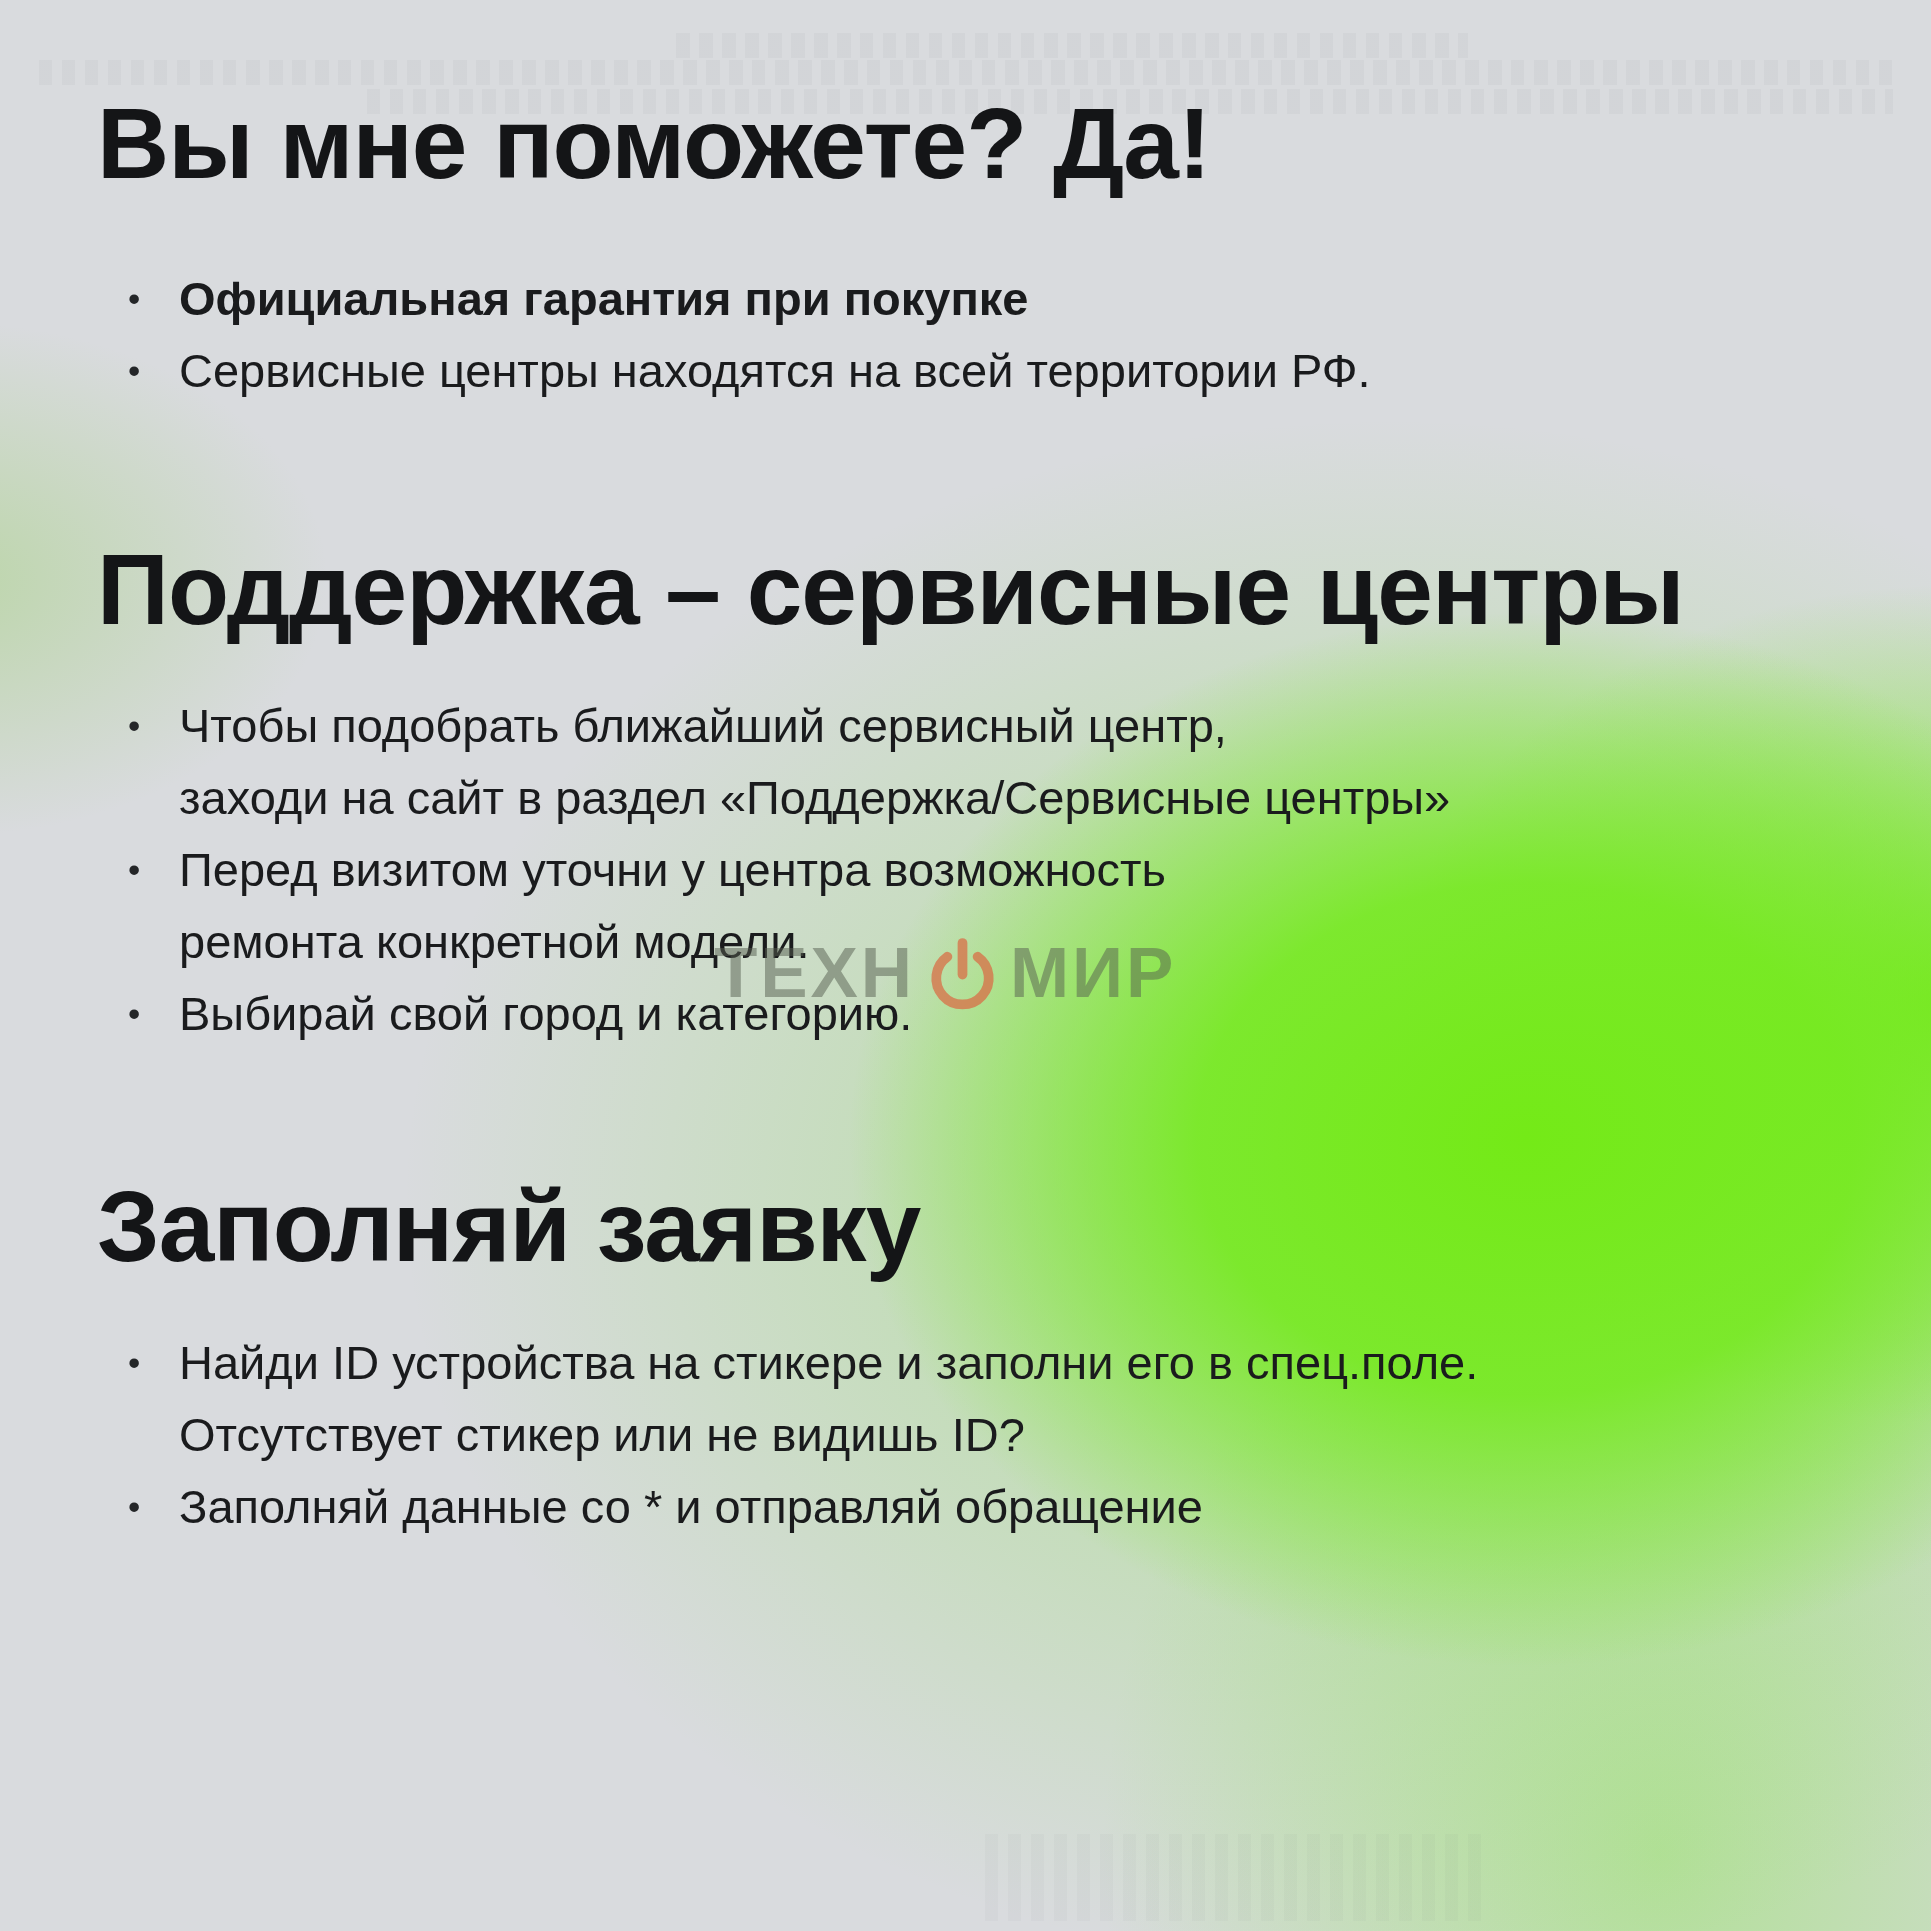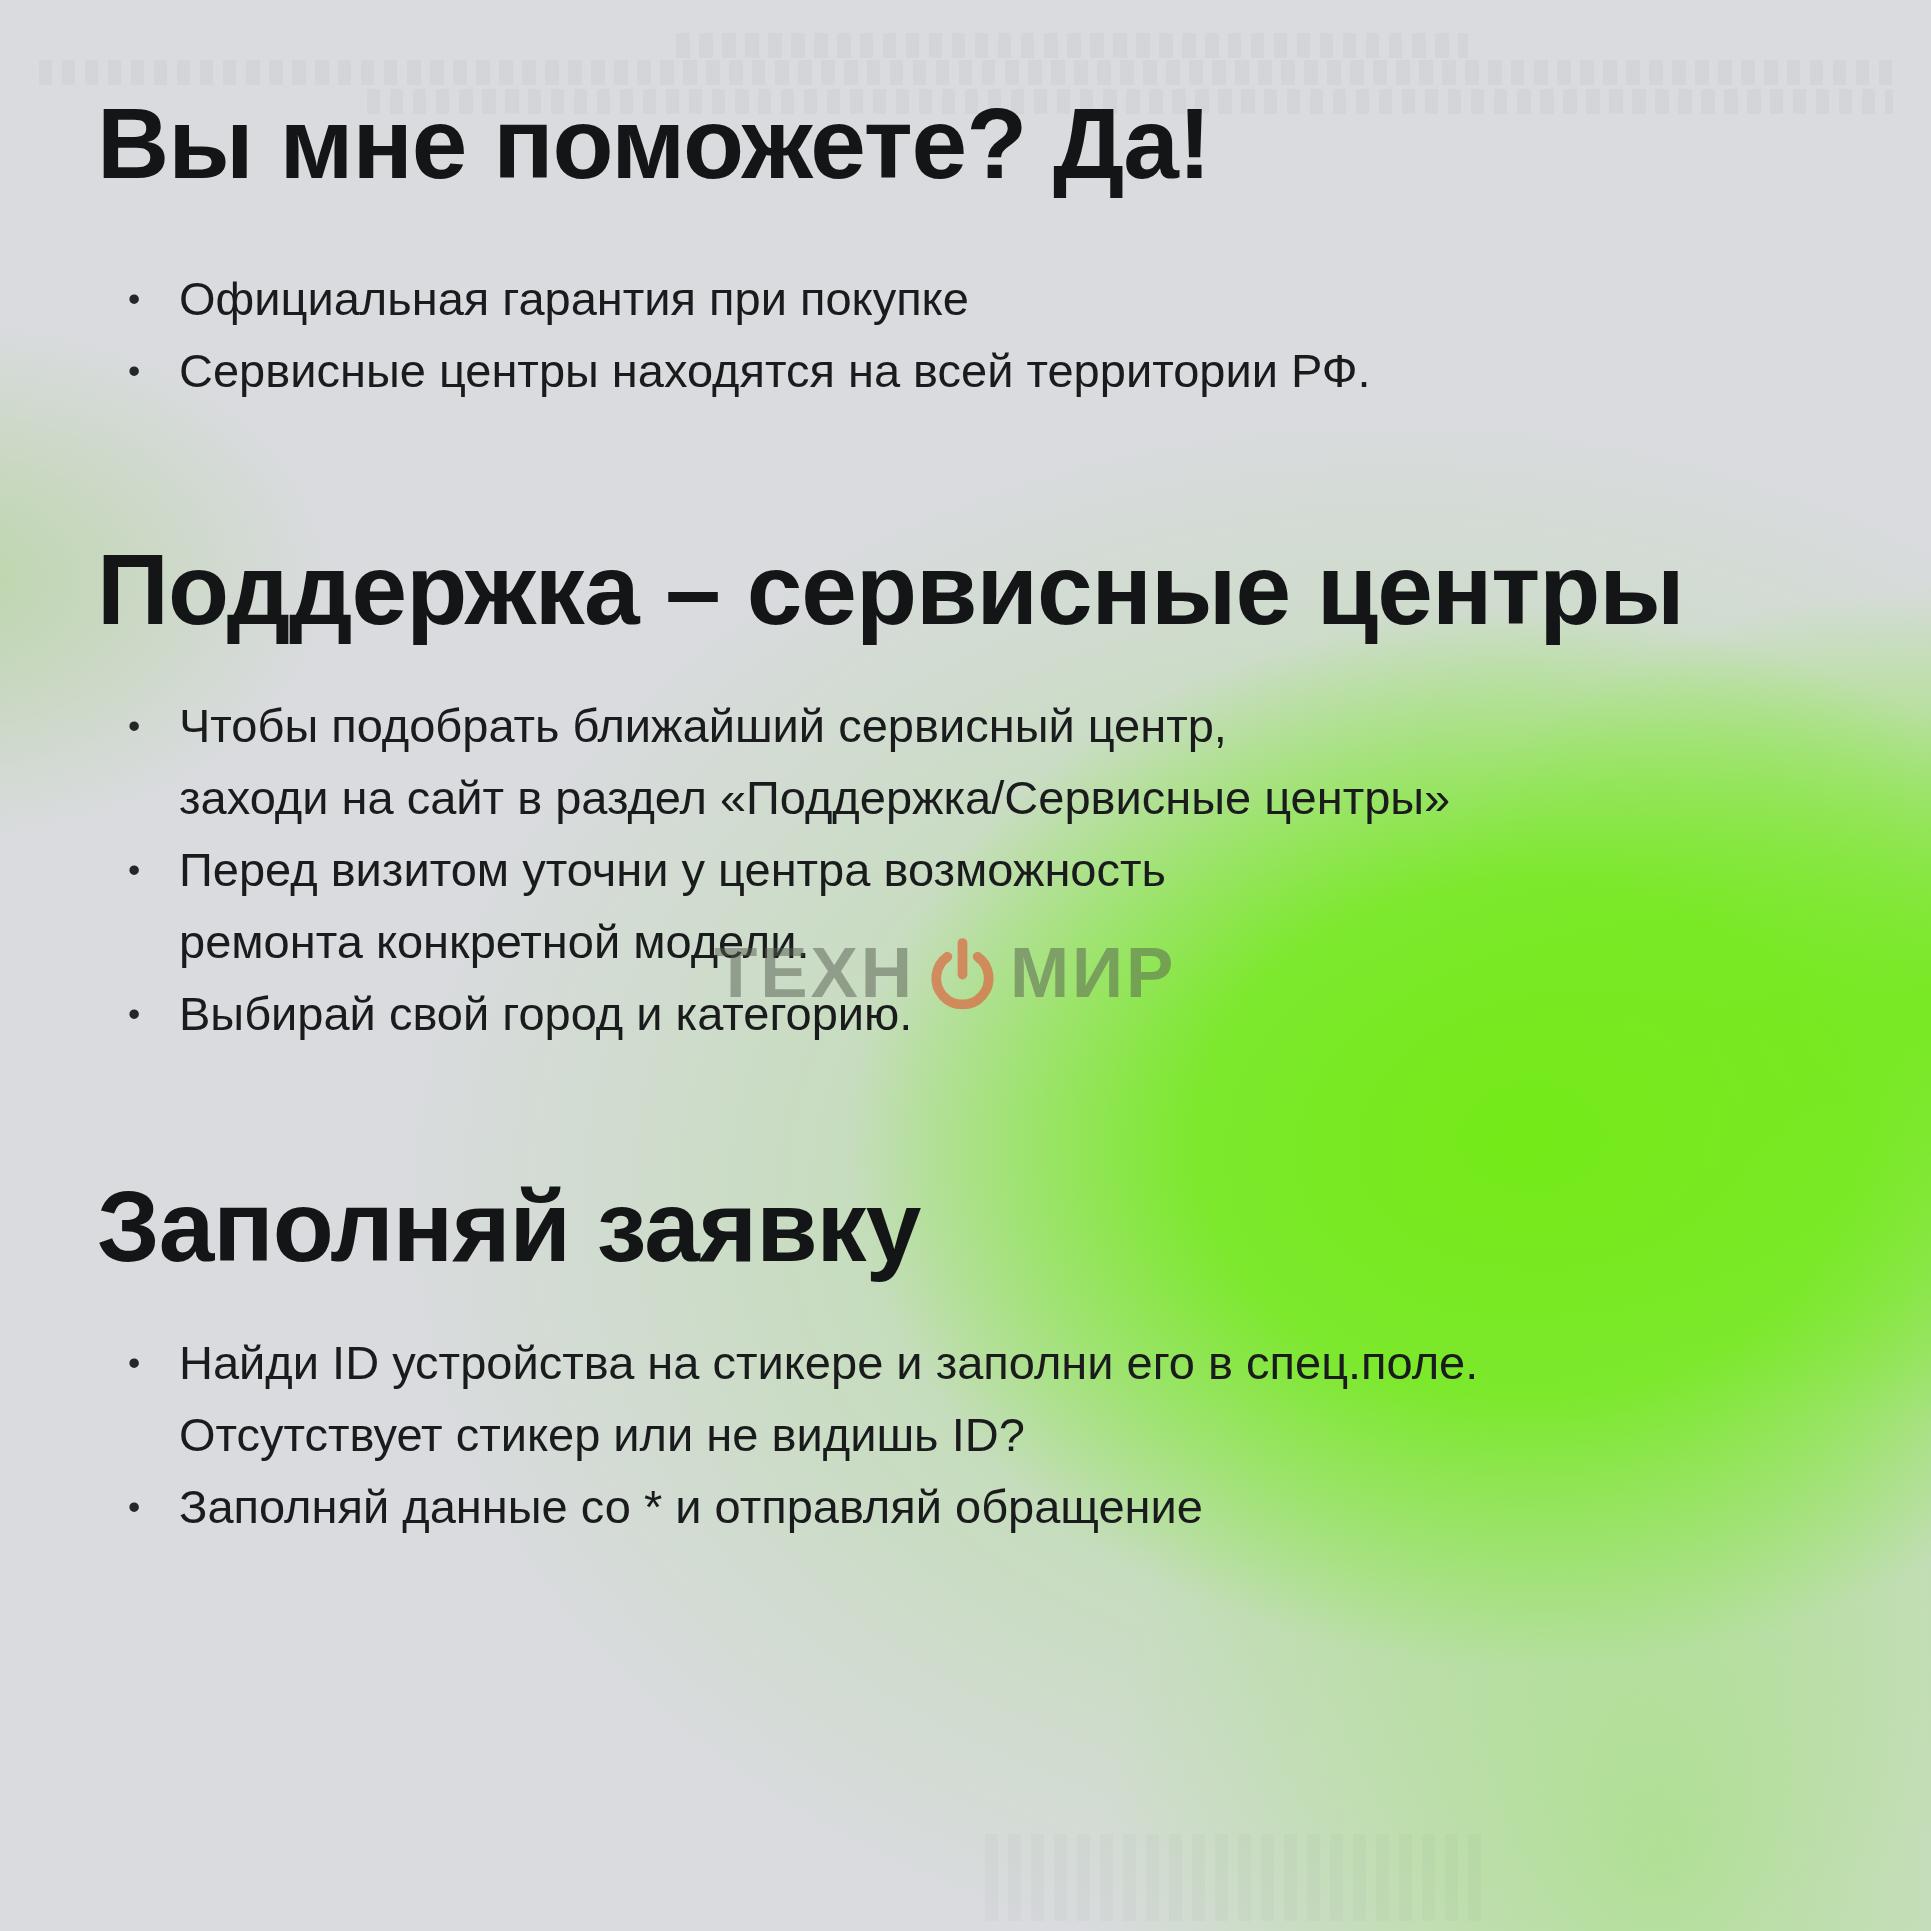--- a/index.html
+++ b/index.html
@@ -34,21 +34,21 @@
     list-style:none;margin:60px 0 0 0;padding:0;
     font-size:47px;line-height:72px;color:#1a1b1d;
   }
   ul.bullets.tight{margin-top:41px;}
   ul.bullets li{position:relative;padding-left:82px;}
   ul.bullets li::before{
     content:"\2022";position:absolute;left:31px;top:0;
     font-size:35px;line-height:72px;color:#242628;
   }
   .bullet-text{white-space:pre-line;}
-  .bold .bullet-text{font-weight:400;margin-top:6px;}
+  .bold .bullet-text{font-weight:700;margin-top:6px;}
   .watermark{
     position:absolute;left:714px;top:933px;height:79px;
     display:flex;align-items:center;gap:10px;pointer-events:none;
     font-weight:700;font-size:71px;letter-spacing:2.9px;
     color:rgba(86,94,80,0.5);
   }
   .watermark .power-icon{width:75px;height:75px;opacity:0.75;margin-top:3.9px;}
 </style>
 </head>
 <body>

